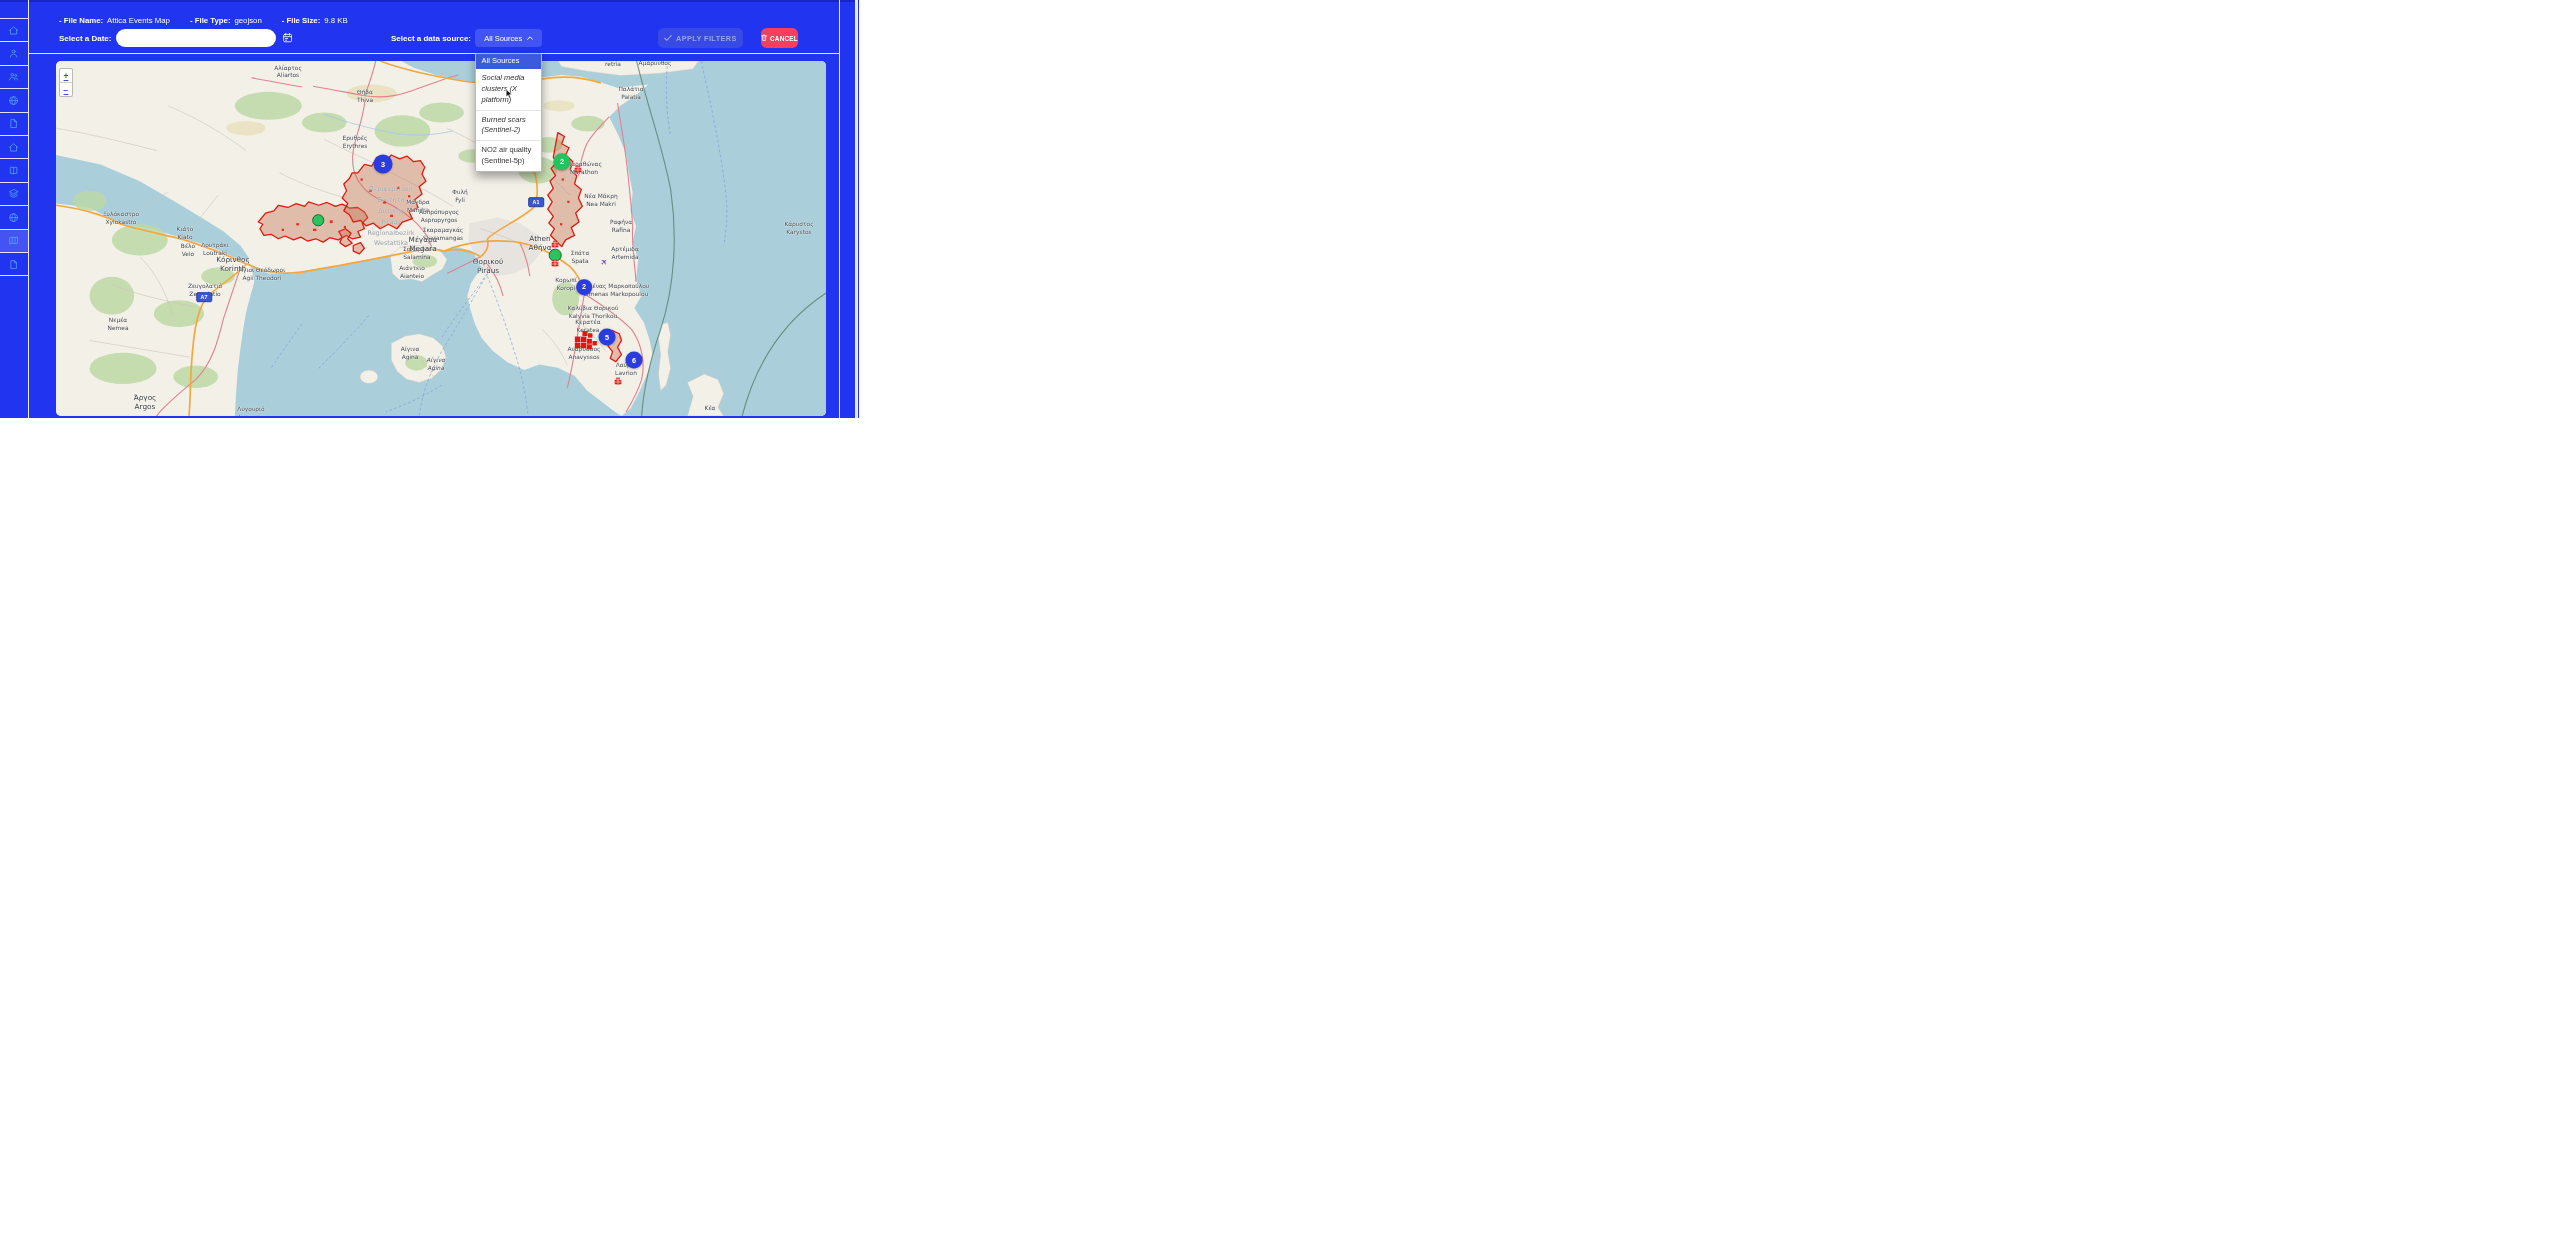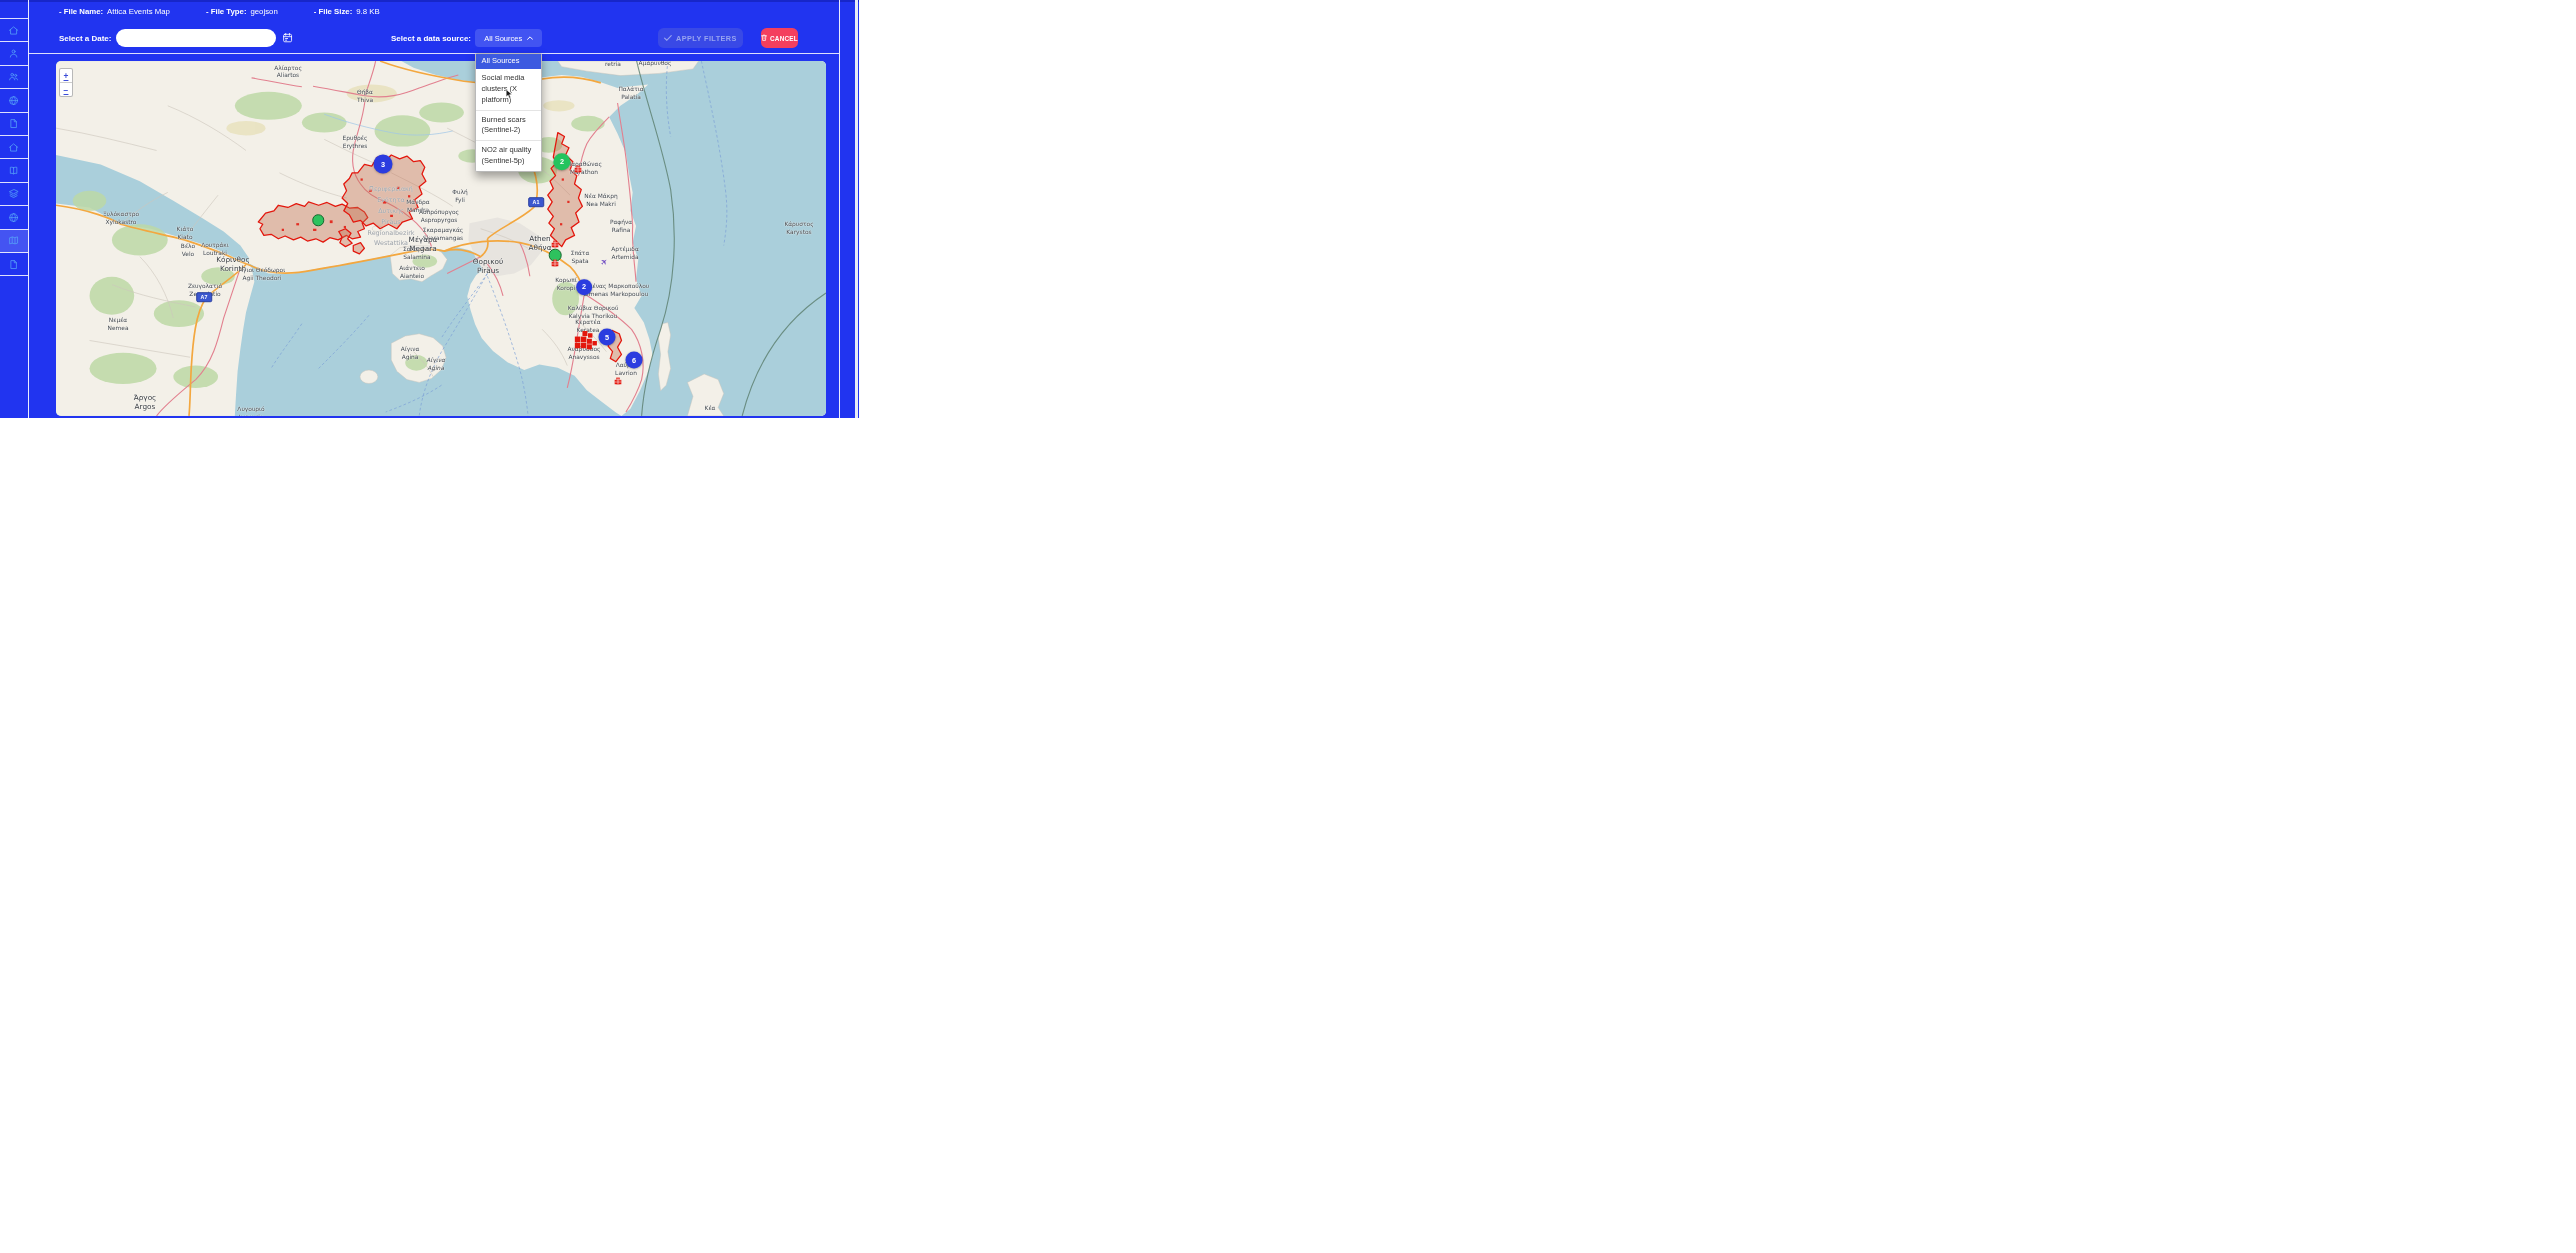--- a/index.html
+++ b/index.html
@@ -11,21 +11,21 @@
   .sb-item{width:28px;height:22.4px;display:flex;align-items:center;justify-content:center;
     border-bottom:0.6px solid rgba(255,255,255,.85);color:#56a0f8;cursor:pointer;}
   .sb-item:first-child{border-top:0.6px solid rgba(255,255,255,.85);margin-top:18px;}
   .sb-item.active{background:rgba(255,255,255,.16);}
   .sb-item svg{width:11.2px;height:11.2px;stroke:currentColor;fill:none;stroke-width:1.7;
     stroke-linecap:round;stroke-linejoin:round;}
   
   .hrow{position:absolute;color:#fff;font-size:7.8px;white-space:nowrap;}
   .hlabel{font-weight:bold;}
   .hval{font-weight:normal;margin-left:3.9px;}
-  #fileinfo{left:59px;top:7px;display:flex;gap:16px;}
+  #fileinfo{left:59px;top:16px;display:flex;gap:0;}
   #fileinfo .seg{margin-right:20px;}
   .ctl-label{position:absolute;color:#fff;font-weight:bold;font-size:8px;}
   #date-input{position:absolute;left:116px;top:29px;width:160px;height:18.4px;border:none;
     border-radius:9px;background:#fff;box-sizing:border-box;padding:0 7.8px;font-size:7.8px;color:#333;}
   #cal-icon{position:absolute;left:282px;top:32px;width:11.2px;height:11.2px;color:#fff;}
   #src-btn{position:absolute;left:475px;top:29px;width:67px;height:18.4px;border-radius:3.9px;
     background:#4254f2;color:#fff;font-size:7.5px;display:flex;align-items:center;
     justify-content:center;gap:4.5px;cursor:pointer;}
   #apply-btn{position:absolute;left:658px;top:28px;width:85px;height:20px;border-radius:5.6px;
     background:#3949e6;color:#98a4f0;font-size:7.3px;font-weight:bold;letter-spacing:0.4px;
@@ -63,21 +63,21 @@
     border:0.8px solid rgba(0,0,0,.28);overflow:hidden;}
   #zoomctl .zb{width:100%;height:13px;display:flex;align-items:center;justify-content:center;
     color:#3b4cd8;font-weight:bold;font-size:8.4px;cursor:pointer;text-decoration:underline;}
   #zoomctl .zb:first-child{border-bottom:0.6px solid #ccc;}
   
   #dd-menu{position:absolute;left:475px;top:53px;width:67px;background:#fff;border:0.6px solid #b9b9b9;
     border-radius:1.7px;box-shadow:0 4.5px 10px rgba(0,0,0,.35);z-index:50;box-sizing:border-box;}
   .dd-item{box-sizing:border-box;width:100%;padding:3.9px 7.8px 3.9px 5.6px;font-size:7.5px;
     line-height:1.45;color:#333;cursor:pointer;}
   .dd-item.sel{background:#3c5ae0;color:#fff;padding:2.2px 5.6px;}
-  .dd-item.divb{border-bottom:0.6px solid #e4e4e4;}
+  .dd-item.divb{border-bottom:0.6px solid #e4e4e4;font-style:italic;}
   #cursor{position:absolute;left:505px;top:89px;z-index:60;pointer-events:none;}
 </style>
 </head>
 <body>
 
 <div id="app">
   <div class="topstrip"></div>
 
   <div id="sidebar">
       <div class="sb-item">

